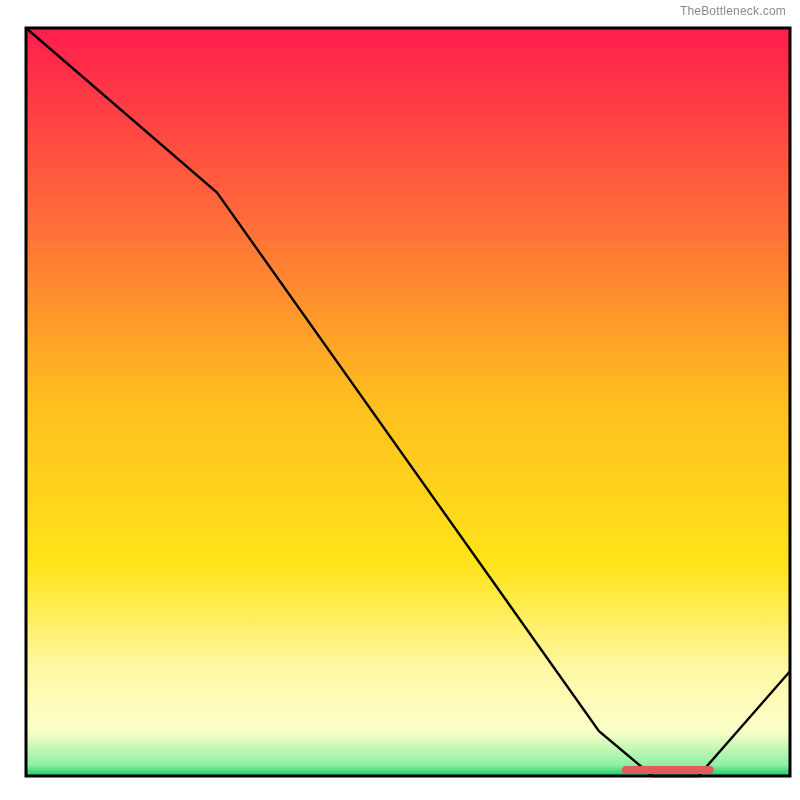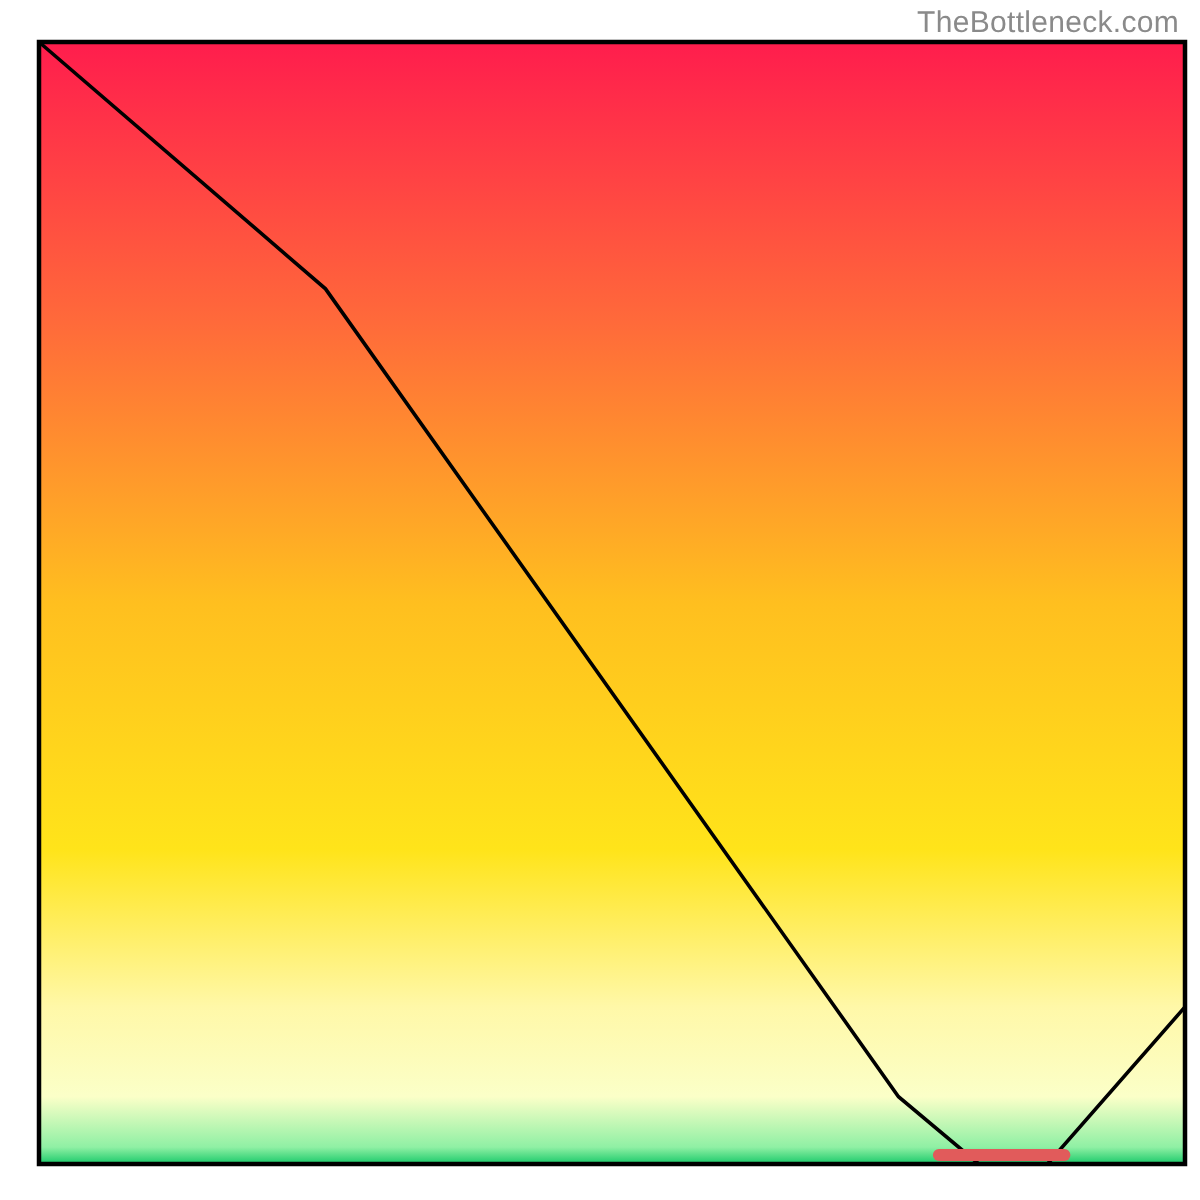--- a/index.html
+++ b/index.html
@@ -14,21 +14,21 @@
   .wrapper {
     width: 800px;
     height: 800px;
     position: relative;
   }
   .attribution {
     position: absolute;
     top: 4px;
     right: 14px;
     color: #8a8a8a;
-    font-size: 20px;
+    font-size: 12px;
     font-weight: 400;
     letter-spacing: 0.2px;
     z-index: 10;
   }
   svg.chart {
     position: absolute;
     left: 0;
     top: 0;
     width: 800px;
     height: 800px;

